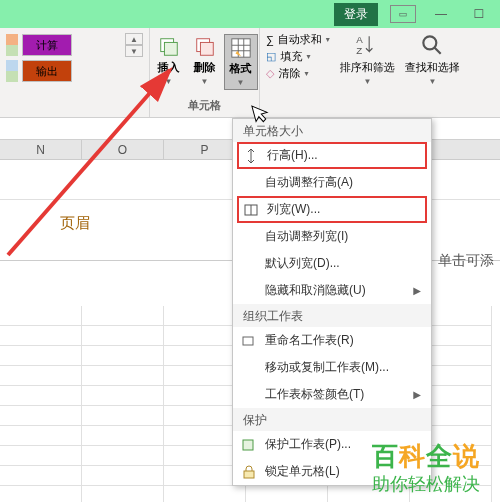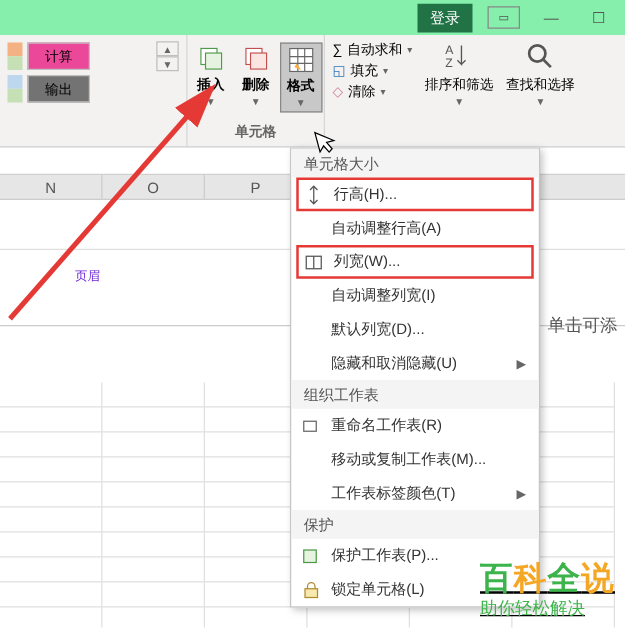--- a/index.html
+++ b/index.html
@@ -8,22 +8,22 @@
   .titlebar { height: 28px; background: #86efac; display: flex; justify-content: flex-end; align-items: center; padding-right: 8px; gap: 12px; }
   .titlebar .login { background: #217346; color: #fff; font-size: 12px; padding: 3px 10px; }
   .titlebar .winbtn { width: 26px; height: 18px; display: flex; align-items: center; justify-content: center; color: #555; font-size: 12px; }
   .titlebar .winbtn.box { border: 1px solid #888; font-size: 9px; }
 
   .ribbon { height: 90px; background: #f3f2f1; border-bottom: 1px solid #d0d0d0; display: flex; position: relative; }
 
   .group-styles { width: 150px; padding: 4px 6px; border-right: 1px solid #d6d6d6; }
   .style-row { display: flex; align-items: center; height: 26px; gap: 4px; }
   .style-box { width: 50px; height: 22px; border: 1px solid #bfbfbf; font-size: 11px; display: flex; align-items: center; justify-content: center; }
-  .style-calc { background: #ec4899; }
-  .style-out { background: #737373; }
+  .style-calc { background: #a21caf; }
+  .style-out { background: #c2410c; }
   .style-stripe { width: 12px; height: 22px; display: flex; flex-direction: column; }
   .style-stripe span { flex: 1; }
   .s1 { background: #f4b183; } .s2 { background: #c5e0b4; } .s3 { background: #bdd7ee; }
   .nav-arrows { width: 18px; display: flex; flex-direction: column; margin-left: auto; }
   .nav-arrows div { height: 12px; border: 1px solid #bfbfbf; font-size: 8px; display: flex; align-items: center; justify-content: center; color: #666; }
 
   .group-cells { width: 110px; display: flex; flex-direction: column; align-items: center; border-right: 1px solid #d6d6d6; font-weight: bold; }
   .cells-row { display: flex; gap: 2px; padding-top: 6px; }
   .big-btn { width: 34px; display: flex; flex-direction: column; align-items: center; font-size: 11px; gap: 2px; padding: 2px 0; }
   .big-btn .ico { width: 22px; height: 22px; }
@@ -37,43 +37,43 @@
   .edit-btn { display: flex; flex-direction: column; align-items: center; font-size: 11px; gap: 2px; }
   .edit-btn .ico2 { width: 26px; height: 26px; }
 
   .formula-bar { height: 22px; border-bottom: 1px solid #d0d0d0; background: #fff; }
 
   .sheet { position: relative; background: #fff; }
   .colhdr { display: flex; height: 20px; background: #e6e6e6; border-bottom: 1px solid #ccc; }
   .colhdr div { width: 82px; border-right: 1px solid #ccc; font-size: 12px; color: #555; display: flex; align-items: center; justify-content: center; }
   .grid-row { display: flex; height: 20px; }
   .grid-row div { width: 82px; border-right: 1px solid #e0e0e0; border-bottom: 1px solid #e0e0e0; }
-  .header-text { position: absolute; top: 74px; left: 60px; font-size: 10px; color: #6d28d9; }
+  .header-text { position: absolute; top: 74px; left: 60px; font-size: 15px; color: #a16207; }
   .side-text { position: absolute; top: 112px; right: 6px; font-size: 14px; color: #555; writing-mode: horizontal-tb; text-align: right; }
 
   
   .menu { position: absolute; left: 232px; top: 118px; width: 200px; background: #fff; border: 1px solid #c6c6c6; box-shadow: 2px 2px 6px rgba(0,0,0,0.25); z-index: 20; font-size: 12px; }
   .menu-section { padding: 4px 10px 2px; color: #555; font-size: 12px; background: #f4f4f4; }
   .menu-item { display: flex; align-items: center; padding: 5px 10px 5px 8px; gap: 8px; color: #333; }
   .menu-item .mi-ico { width: 16px; height: 16px; flex-shrink: 0; }
   .menu-item .txt { flex: 1; }
   .menu-item .arrow { color: #666; font-size: 10px; }
   .redbox { border: 2px solid #e53935; margin: 0 4px; padding: 3px 6px 3px 4px; }
 
   
   .cursor { position: absolute; left: 252px; top: 102px; z-index: 30; font-size: 16px; transform: rotate(-15deg); }
 
   
   .red-arrow { position: absolute; left: 0; top: 40px; z-index: 25; pointer-events: none; }
 
   
-  .watermark { position: absolute; right: 8px; bottom: 6px; z-index: 40; text-align: left; text-decoration: underline; }
+  .watermark { position: absolute; right: 20px; bottom: 6px; z-index: 40; text-align: center; }
   .wm-main { font-size: 26px; font-weight: bold; letter-spacing: 1px; }
   .wm-main .g { color: #3cb44b; } .wm-main .o { color: #f5a623; }
-  .wm-sub { font-size: 14px; color: #3cb44b; margin-top: -2px; }
+  .wm-sub { font-size: 18px; color: #3cb44b; margin-top: -2px; }
 
   svg { display: block; }
 </style>
 </head>
 <body>
 
 <div class="titlebar">
   <span class="login">登录</span>
   <span class="winbtn box">▭</span>
   <span class="winbtn">—</span>

